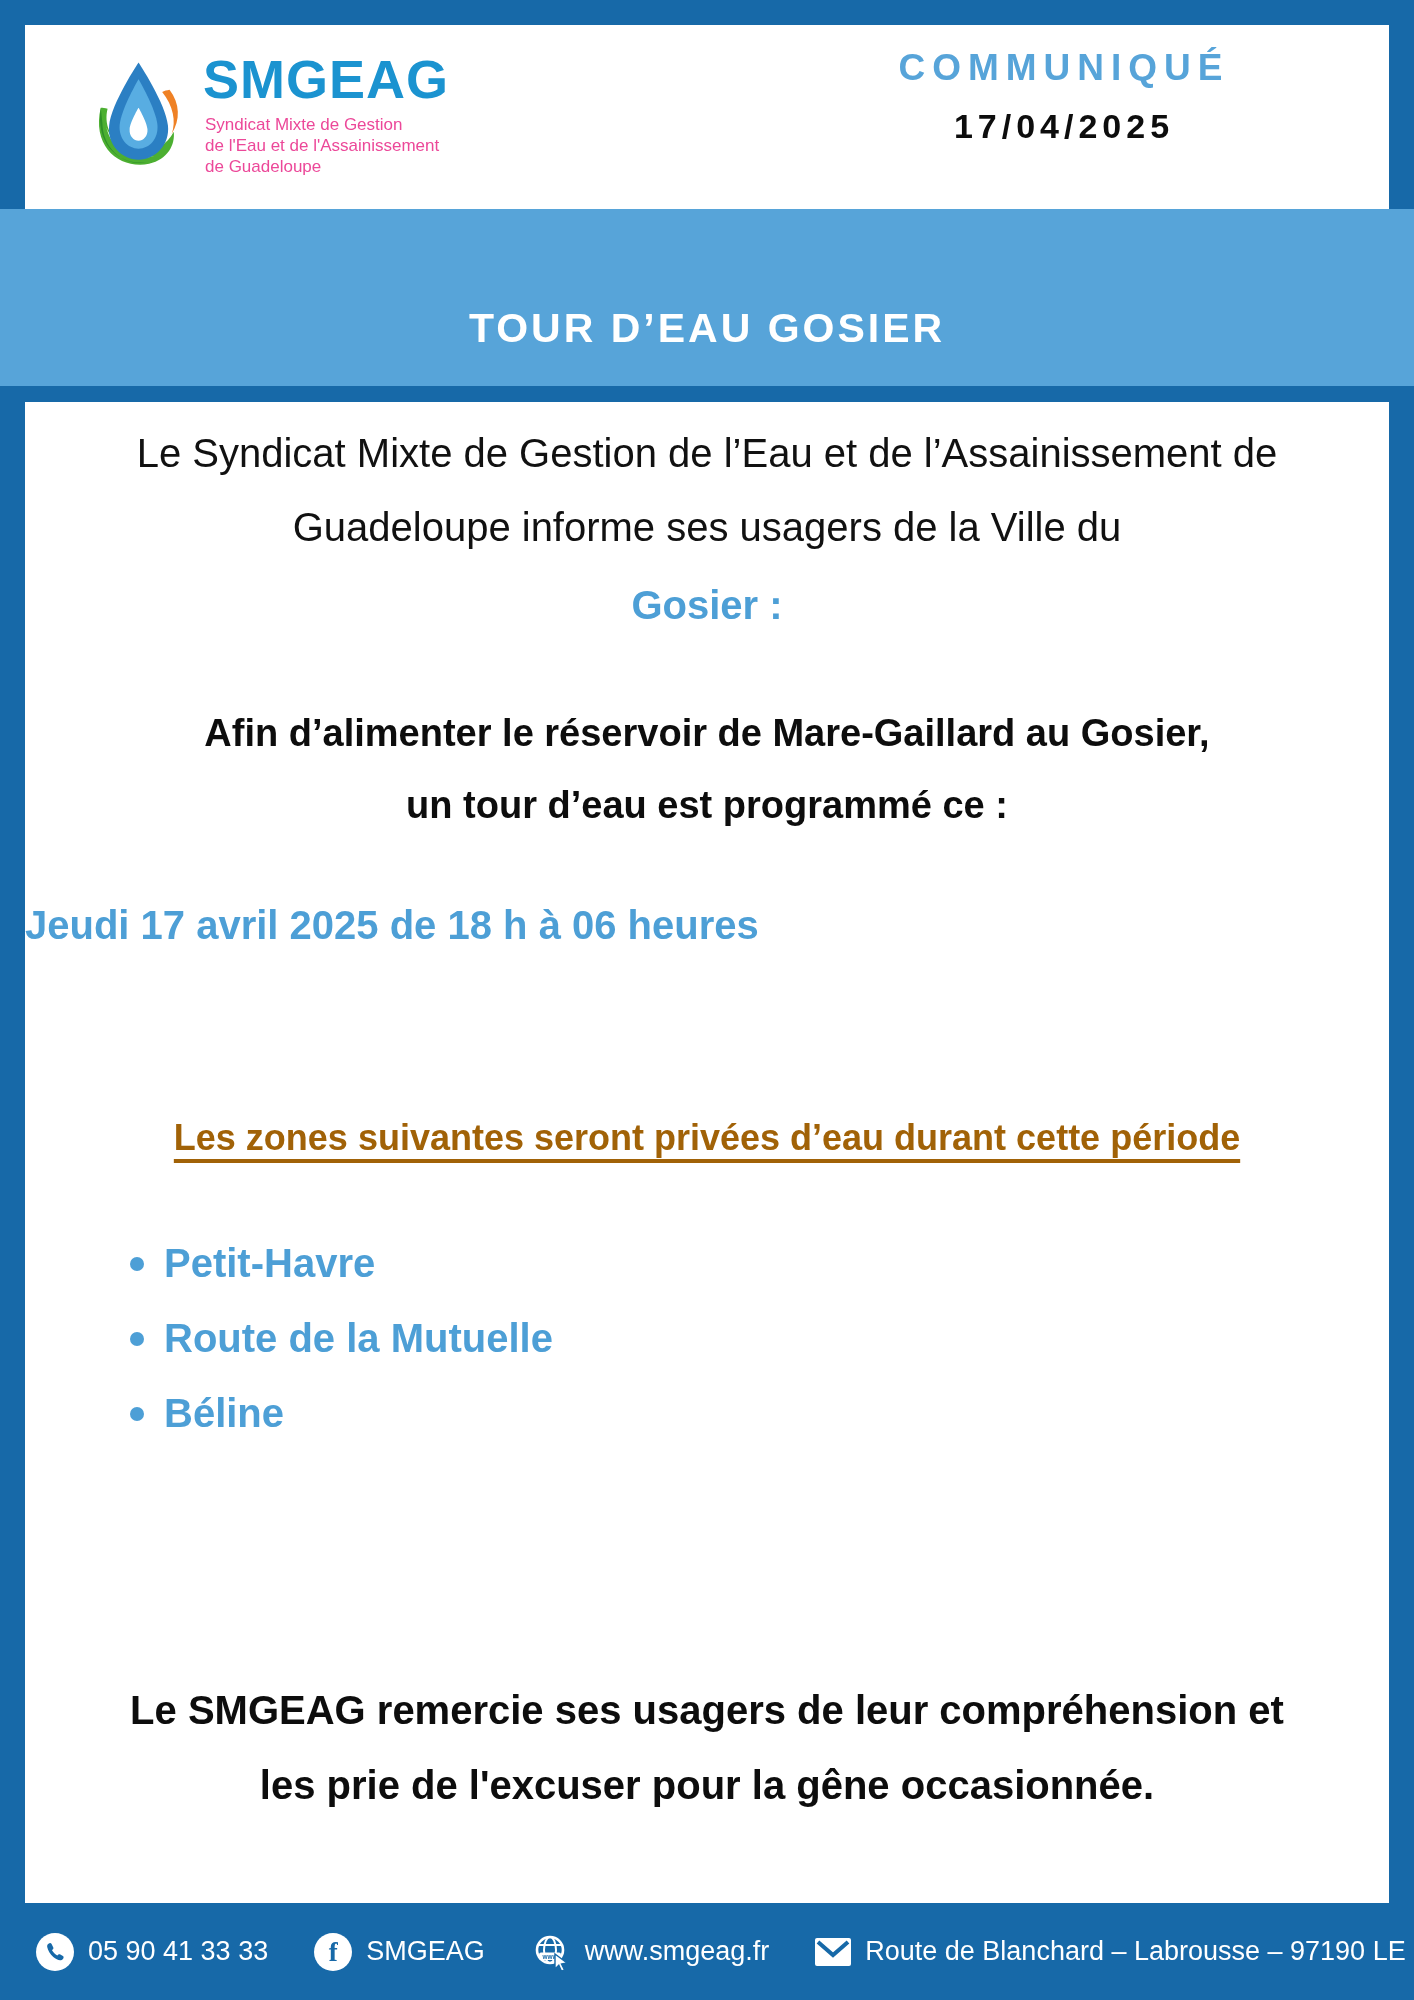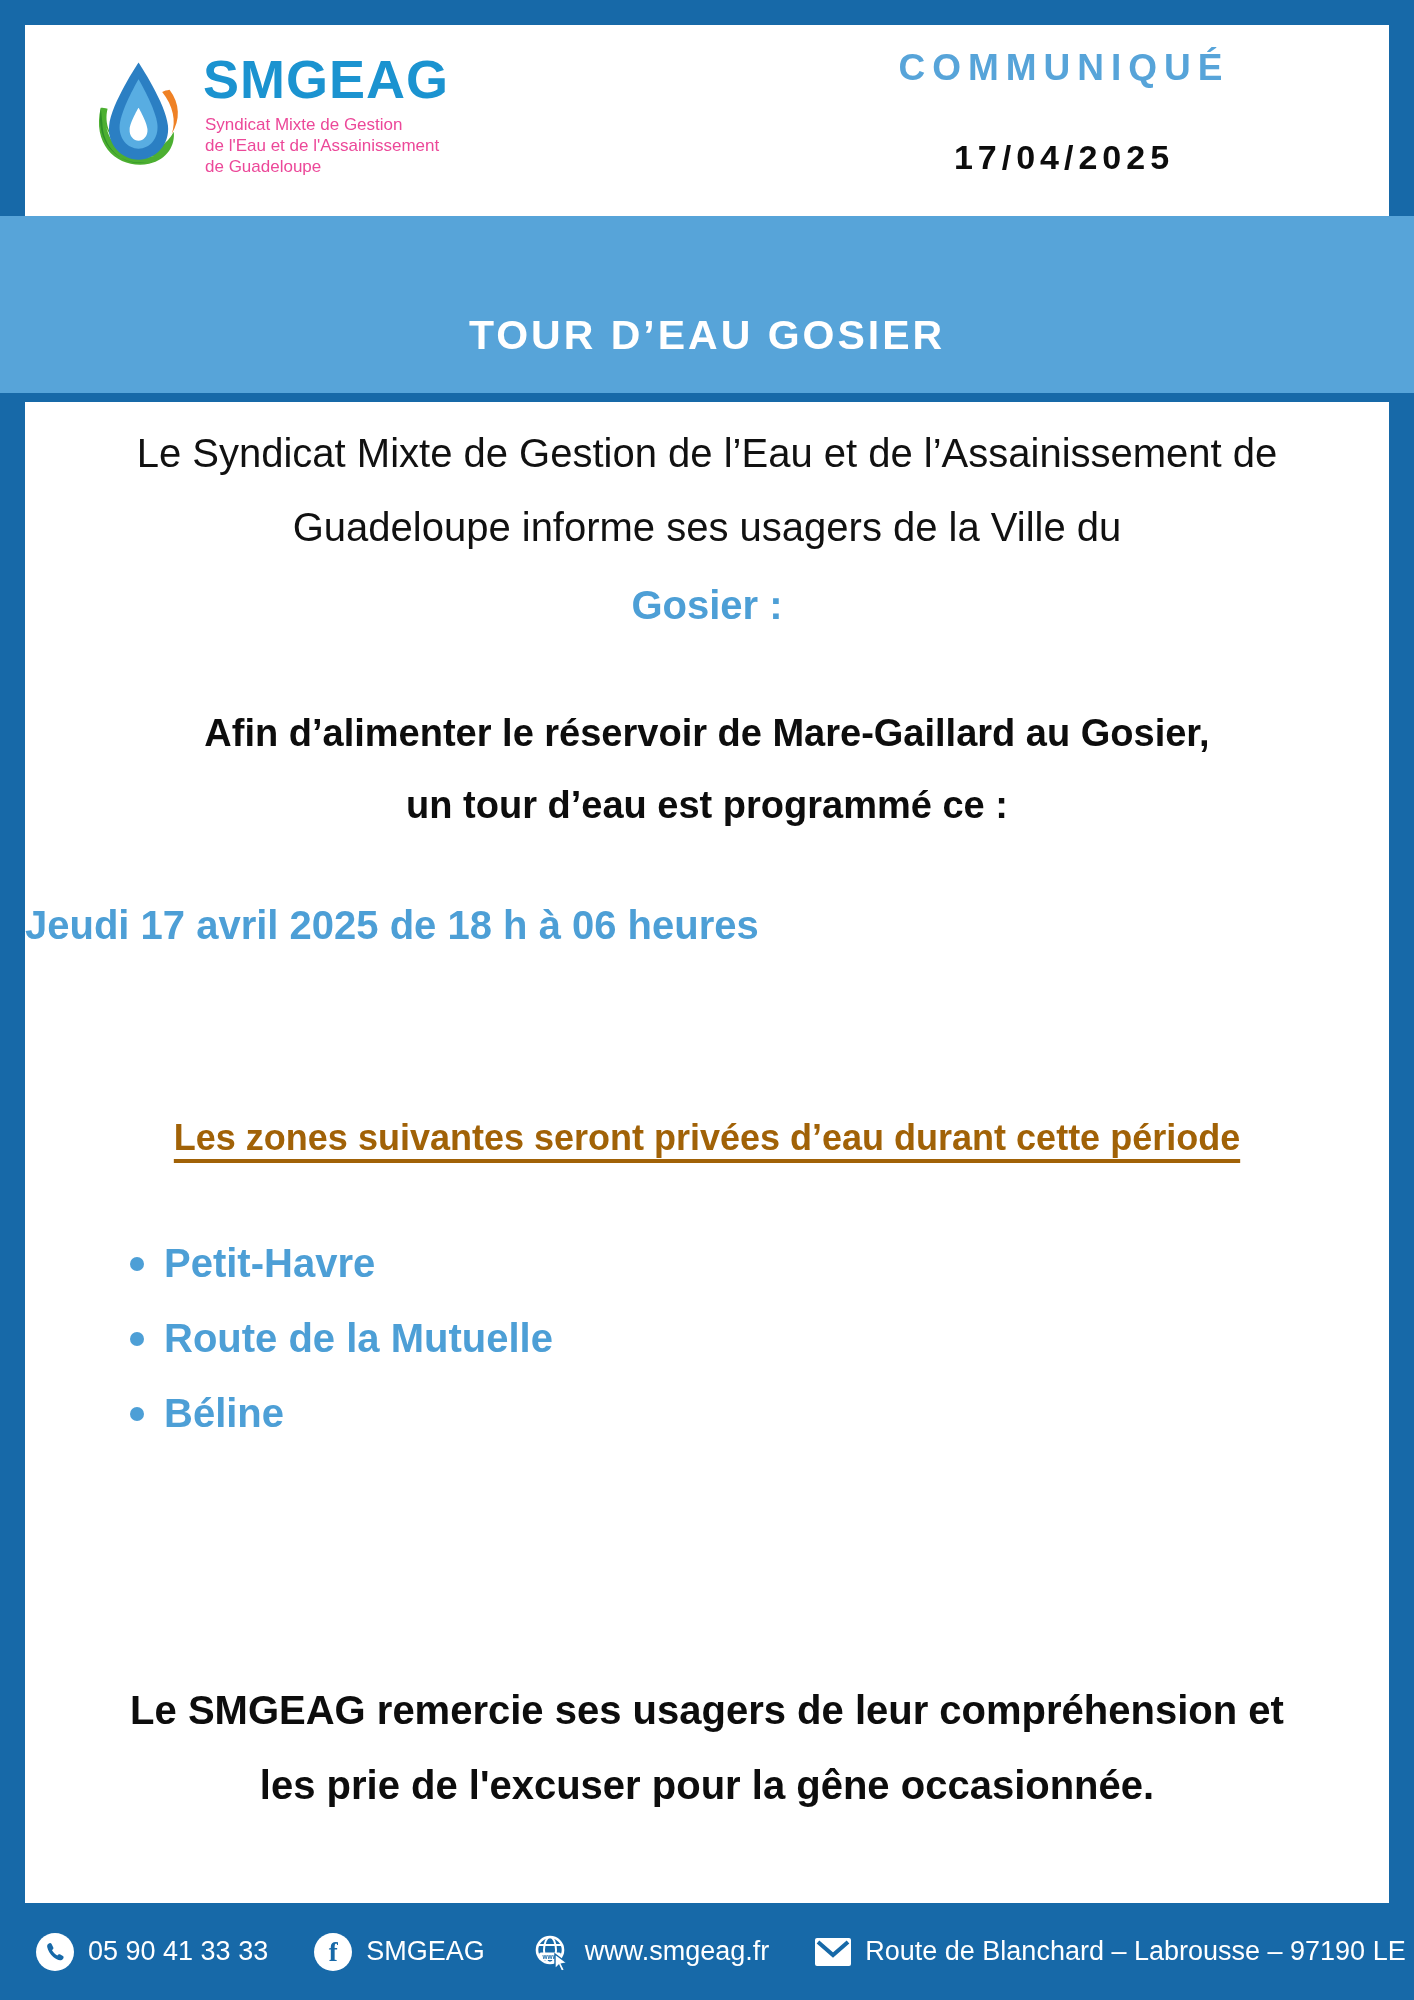--- a/index.html
+++ b/index.html
@@ -27,26 +27,26 @@
   }
   .header-right{
     position:absolute;right:140px;top:0;width:370px;height:200px;text-align:center;
   }
   .kicker{
     position:absolute;top:22px;left:0;right:0;
     font-size:37px;font-weight:800;letter-spacing:7px;color:#57a4d9;
   }
   .date{
     position:absolute;top:82px;left:0;right:0;
-    font-size:34px;font-weight:800;letter-spacing:5px;color:#0d0d0d;margin-top:31px;
+    font-size:34px;font-weight:800;letter-spacing:5px;color:#0d0d0d;
   }
 
   
   .banner{
-    position:absolute;left:0;right:0;top:216px;height:177px;
+    position:absolute;left:0;right:0;top:209px;height:177px;
     background:#57a4d9;
   }
   .banner-title{
     position:absolute;left:0;right:0;top:96px;text-align:center;
     color:#ffffff;font-size:41px;font-weight:800;letter-spacing:3px;
   }
 
   
   .main-sheet{
     position:absolute;left:25px;right:25px;top:402px;height:1501px;

